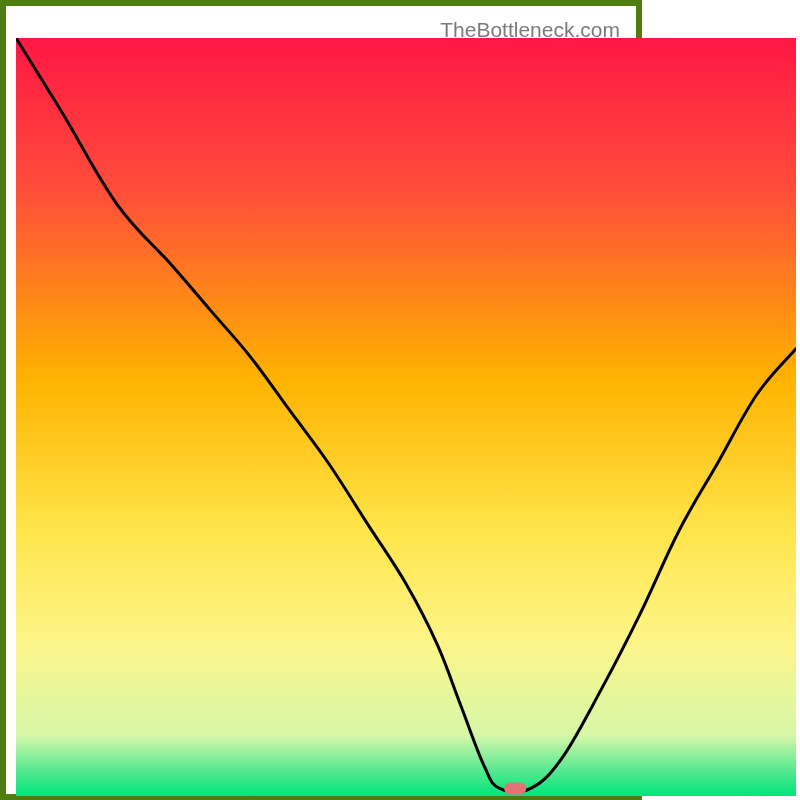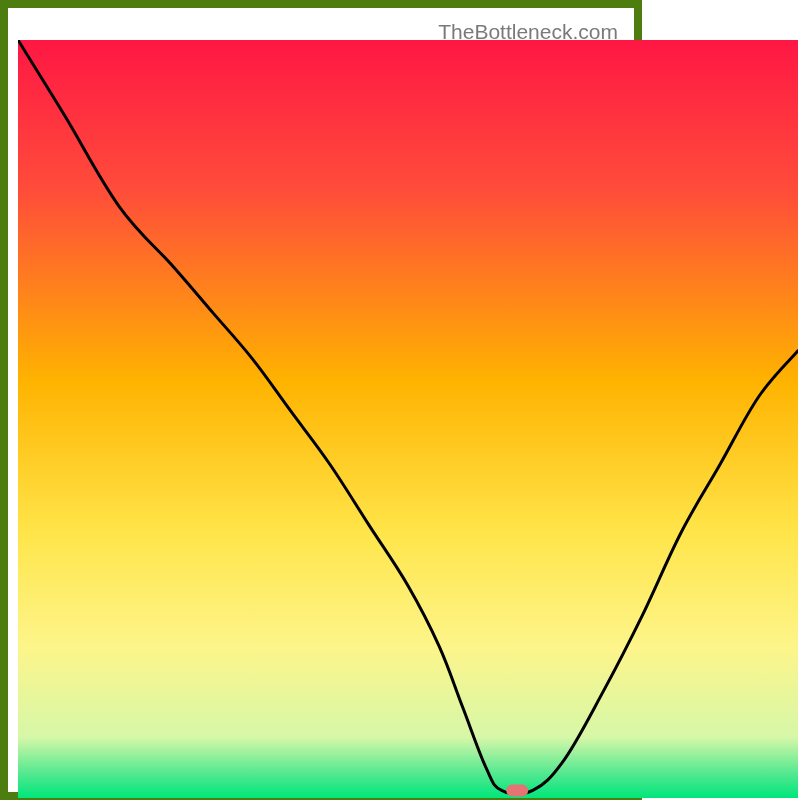--- a/index.html
+++ b/index.html
@@ -1,17 +1,17 @@
 <!DOCTYPE html>
 <html><head>
 <meta charset="utf-8">
 <style>
   * { margin: 0; padding: 0; box-sizing: border-box; }
   body { width: 800px; height: 800px; background: #fff; position: relative; font-family: Arial, sans-serif; }
-  .outer-frame { position: absolute; top: 0; left: 0; width: 642px; height: 800px; border: 8px solid #4d7c0f; }
+  .outer-frame { position: absolute; top: 0; left: 0; width: 642px; height: 800px; border: 6px solid #4d7c0f; }
   .watermark { position: absolute; top: 12px; right: 16px; font-size: 21px; color: #7a7a7a; font-weight: 500; z-index: 10; }
   .plot-area { position: absolute; top: 32px; left: 10px; width: 780px; height: 758px; }
   .plot-area svg { display: block; }
 </style>
 </head>
 <body>
 
 <div class="outer-frame">
   <div class="watermark">TheBottleneck.com</div>
   <div class="plot-area">

